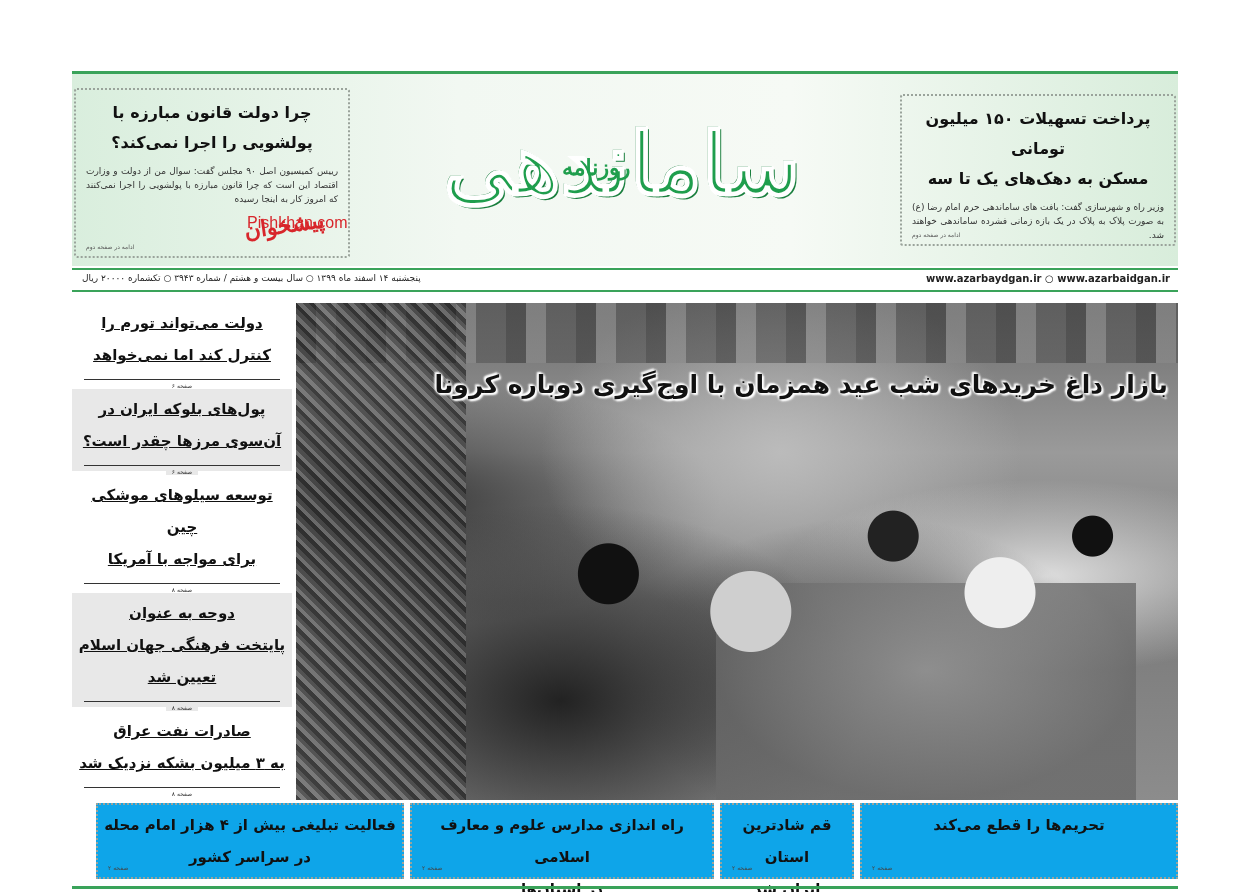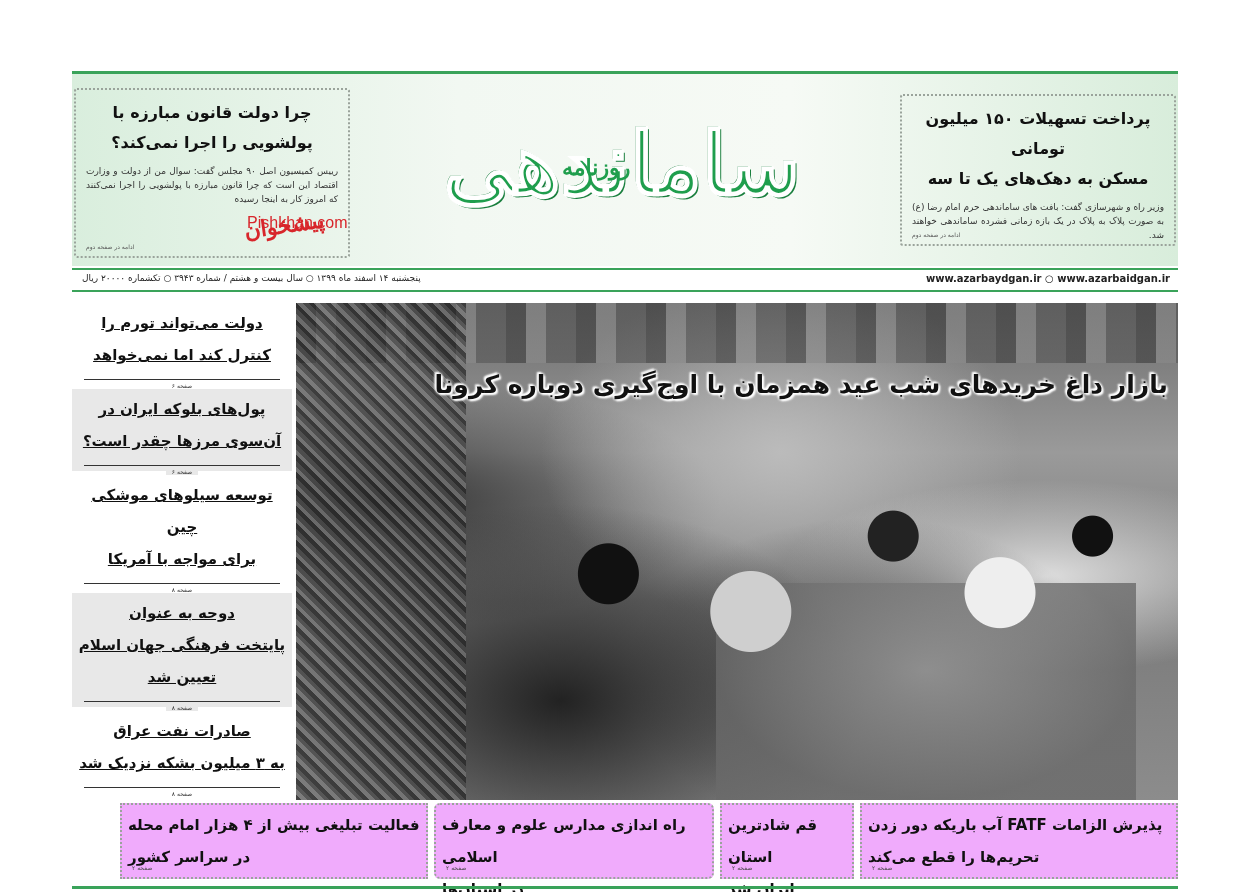--- a/index.html
+++ b/index.html
@@ -45,21 +45,21 @@
   .photo .crowd{position:absolute;left:170px;top:120px;right:0;bottom:0;
     background:radial-gradient(circle at 20% 40%,#111 0 30px,transparent 31px),
                radial-gradient(circle at 40% 50%,#cfcfcf 0 40px,transparent 41px),
                radial-gradient(circle at 60% 30%,#222 0 25px,transparent 26px),
                radial-gradient(circle at 75% 45%,#eee 0 35px,transparent 36px),
                radial-gradient(circle at 88% 30%,#111 0 20px,transparent 21px);}
   .photo .floor{position:absolute;left:420px;top:280px;width:420px;height:217px;background:radial-gradient(ellipse at 50% 40%,#9a9a9a 0%,#6a6a6a 70%);opacity:.8;}
   .headline{position:absolute;right:10px;top:50px;direction:rtl;font:bold 25px/40px "DejaVu Sans",sans-serif;color:#111;
     text-shadow:0 0 3px #fff,0 0 3px #fff,0 0 3px #fff,2px 2px 2px #fff,-2px -2px 2px #fff;margin-top:12px;}
   .bottom{position:absolute;left:72px;top:803px;width:1106px;height:76px;direction:rtl;display:flex;gap:6px;}
-  .bbox{position:relative;height:76px;background:#f0abfc;border:2px dotted #9aa39b;box-sizing:border-box;text-align:left;padding:4px 6px;}
+  .bbox{position:relative;height:76px;background:#0ea5e9;border:2px dotted #9aa39b;box-sizing:border-box;text-align:center;padding:4px 6px;}
   .bbox h5{margin:0;font:bold 15px/32px "DejaVu Sans",sans-serif;color:#111;}
   .bbox .pg{position:absolute;left:10px;bottom:6px;font-size:6px;color:#444;}
   .bottomline{position:absolute;left:72px;top:886px;width:1106px;height:3px;background:#3aa35a;}
 </style>
 </head>
 <body>
 
 <div class="topbar"></div>
 
 <div class="header">
@@ -122,30 +122,29 @@
 <div class="photo">
   <div class="stripes"></div>
   <div class="stalls"></div>
   <div class="floor"></div>
   <div class="crowd"></div>
   <div class="headline">بازار داغ خریدهای شب عید همزمان با اوج‌گیری دوباره کرونا</div>
 </div>
 
 <div class="bottom">
   <div class="bbox" style="width:318px;">
-    <h5>پذیرش الزامات FATF آب باریکه دور زدن</h5>
     <h5>تحریم‌ها را قطع می‌کند</h5>
     <span class="pg">صفحه ۲</span>
   </div>
   <div class="bbox" style="width:134px;">
     <h5>قم شادترین استان</h5>
     <h5>ایران شد</h5>
     <span class="pg">صفحه ۲</span>
   </div>
-  <div class="bbox" style="width:280px;border-radius:6px;">
+  <div class="bbox" style="width:304px;">
     <h5>راه اندازی مدارس علوم و معارف اسلامی</h5>
     <h5>در استان‌ها</h5>
     <span class="pg">صفحه ۲</span>
   </div>
   <div class="bbox" style="width:308px;">
     <h5>فعالیت تبلیغی بیش از ۴ هزار امام محله</h5>
     <h5>در سراسر کشور</h5>
     <span class="pg">صفحه ۲</span>
   </div>
 </div>

